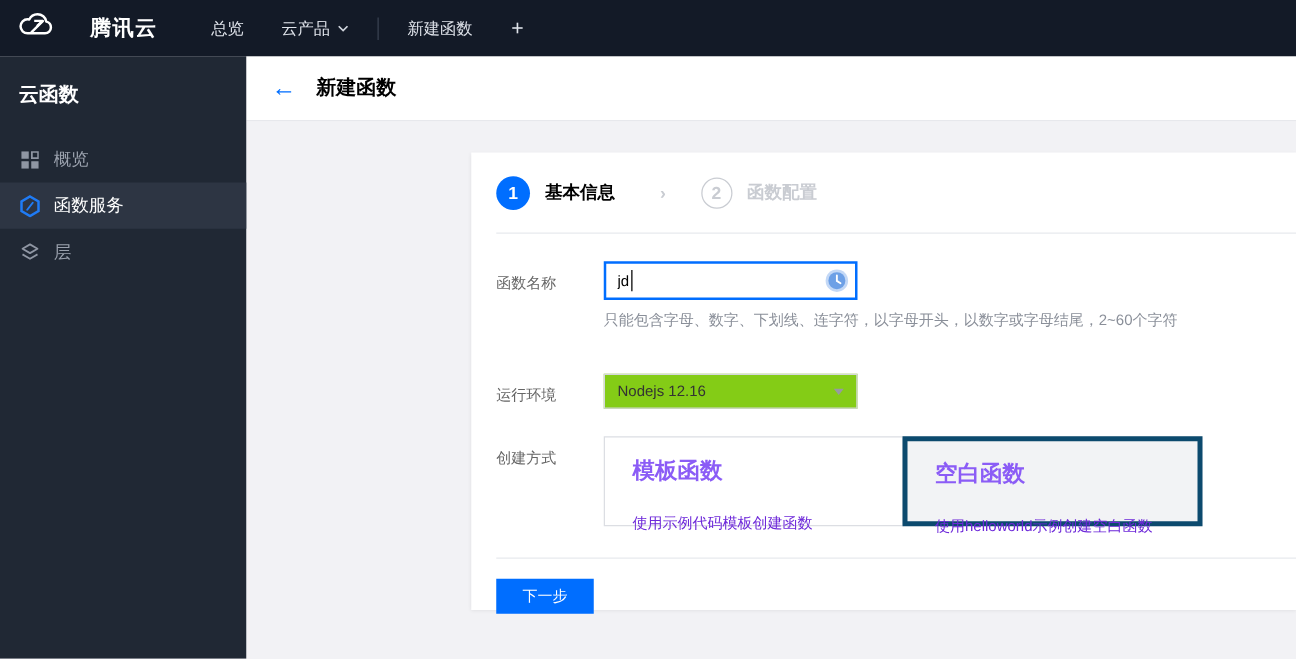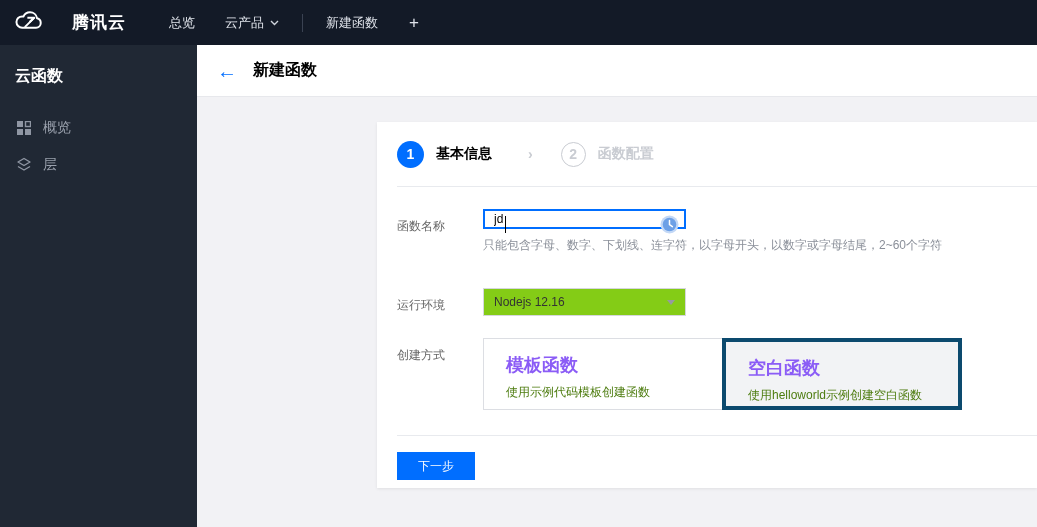--- a/index.html
+++ b/index.html
@@ -62,21 +62,21 @@
   .step.active .step-label { color:#000; font-weight:bold; font-size:14px; }
   .step.inactive .step-num { background:#fff; border:1px solid #c9ccd2; color:#c9ccd2; width:25px; height:25px; }
   .step.inactive .step-label { color:#c9ccd2; font-weight:bold; font-size:14px; }
   .step-sep { color:#c9ccd2; font-size:14px; font-weight:bold; margin:0 28px 0 36px; }
   
   .form { padding:22px 0 0 20px; }
   .frow { display:flex; }
   .flabel { width:86px; flex:0 0 86px; font-size:12px; color:#666; padding-top:9px; }
   .input-wrap { position:relative; width:203px; }
   .name-input {
-    width:203px; height:20px; border:2px solid #006eff; outline:none;
+    width:203px; height:31px; border:2px solid #006eff; outline:none;
     font-size:12px; color:#000; padding:0 30px 0 9px; border-radius:0;
     font-family:"Liberation Sans","DejaVu Sans",sans-serif; background:#fff;
   }
   .caret-bar {
     position:absolute; left:22px; top:7px; width:1px; height:17px; background:#000;
     animation: blink 1s steps(1) infinite;
   }
   @keyframes blink { 50% { opacity:0; } }
   .clock-badge { position:absolute; right:7px; top:6px; width:19px; height:19px; cursor:pointer; }
   .help-text { font-size:12px; color:#8a8f99; margin-top:8px; }
@@ -92,21 +92,21 @@
   .row-gap1 { margin-top:34px; }
   .row-gap2 { margin-top:22px; }
   .method-cards { display:flex; }
   .m-card {
     width:240px; height:72px; border:1px solid #dcdee3; background:#fff;
     padding:14px 0 0 22px; cursor:pointer;
   }
   .m-card + .m-card { margin-left:0; }
   .m-card.selected { background:#f2f3f5; border:4px solid #0c4a6e; position:relative; z-index:2; margin-left:-1px; }
   .m-title { font-size:18px; font-weight:bold; color:#8b5cf6; }
-  .m-desc { font-size:12px; color:#4d7c0f; margin-top:7px; }
+  .m-desc { font-size:12px; color:#6d28d9; margin-top:22px; }
   .form-divider { height:1px; background:#e8eaee; margin-top:25px; }
   .next-btn {
     margin:16px 0 0 20px; width:78px; height:28px; background:#006eff; color:#fff;
     border:none; font-size:12px; cursor:pointer;
     font-family:"Liberation Sans","DejaVu Sans",sans-serif;
   }
 </style>
 </head>
 <body>
 
@@ -146,20 +146,29 @@
       <span class="side-icon">
         <svg width="14" height="14" viewBox="0 0 14 14">
           <rect x="0" y="0" width="6" height="6" fill="#8f96a3"></rect>
           <rect x="8.5" y="0.5" width="5" height="5" fill="none" stroke="#8f96a3" stroke-width="1.4"></rect>
           <rect x="0" y="8" width="6" height="6" fill="#8f96a3"></rect>
           <rect x="8" y="8" width="6" height="6" fill="#8f96a3"></rect>
         </svg>
       </span>
       <span>概览</span>
     </div>
+    <div class="side-item active">
+      <span class="side-icon">
+        <svg width="18" height="18" viewBox="0 0 18 18">
+          <path d="M9 1.2 L15.8 5.1 V12.9 L9 16.8 L2.2 12.9 V5.1 Z" fill="none" stroke="#1f7bf5" stroke-width="2"></path>
+          <path d="M11.2 6.2 L6.8 11.8" stroke="#1f7bf5" stroke-width="1.6" stroke-linecap="round"></path>
+        </svg>
+      </span>
+      <span>函数服务</span>
+    </div>
     <div class="side-item">
       <span class="side-icon">
         <svg width="16" height="15" viewBox="0 0 16 15">
           <path d="M8 1.5 L14 5 L8 8.5 L2 5 Z" fill="none" stroke="#8f96a3" stroke-width="1.4" stroke-linejoin="round"></path>
           <path d="M2 9.5 L8 13 L14 9.5" fill="none" stroke="#8f96a3" stroke-width="1.4" stroke-linejoin="round"></path>
         </svg>
       </span>
       <span>层</span>
     </div>
   </div>

